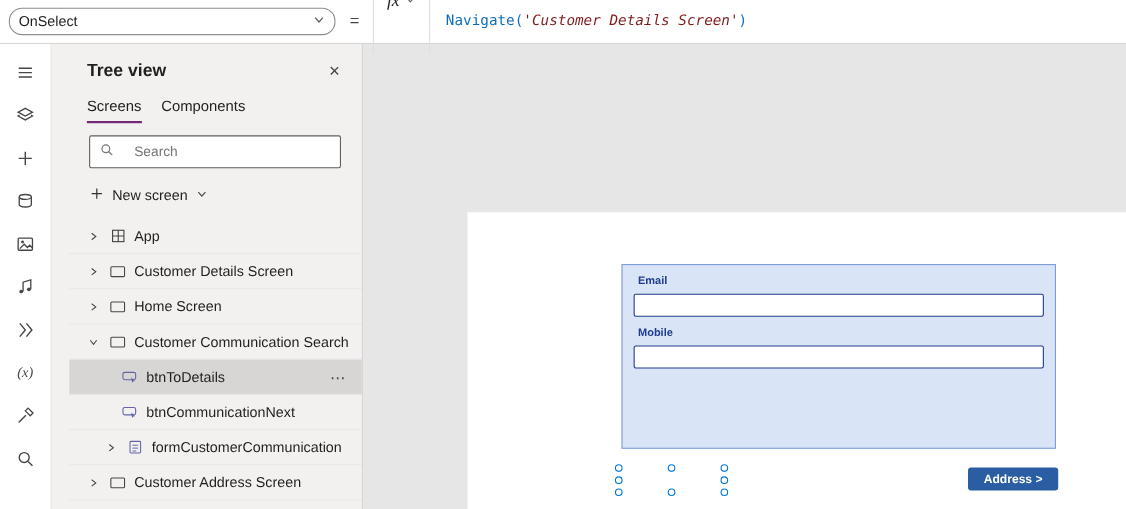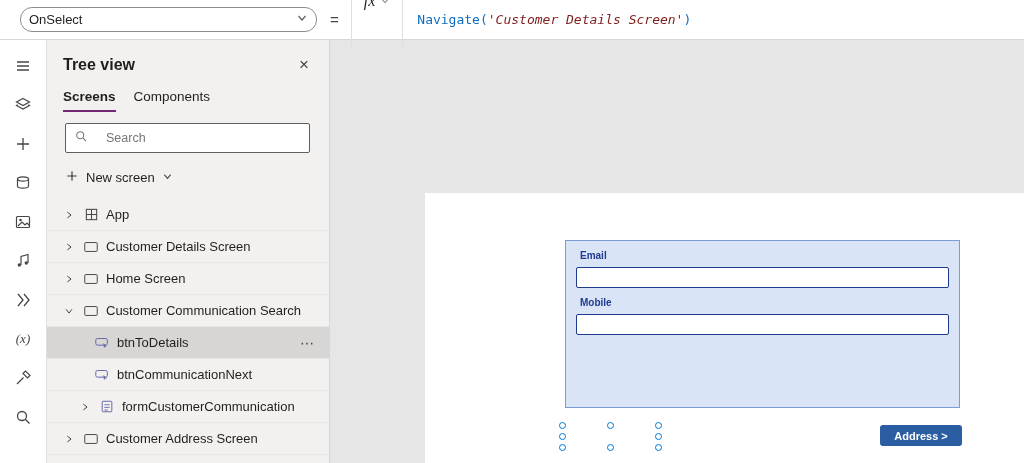--- a/index.html
+++ b/index.html
@@ -2,21 +2,21 @@
 <html><head>
 <meta charset="utf-8">
 <style>
   * { box-sizing: border-box; margin: 0; padding: 0; }
   html,body { width:1024px; height:463px; overflow:hidden; }
   body { font-family:"Liberation Sans", sans-serif; background:#fff; position:relative; color:#201f1e; }
 
   
   .topbar { position:absolute; left:0; top:0; width:1024px; height:40px; background:#fff;
             border-bottom:1px solid #d8d6d4; display:flex; align-items:center; z-index:5; }
-  .prop-select { margin-left:20px; width:297px; height:25px; border:1px solid #8f8d8b; border-radius:12px;
+  .prop-select { margin-left:8px; width:297px; height:25px; border:1px solid #8f8d8b; border-radius:12px;
                  background:#fff; display:flex; align-items:center; padding:0 8px; font-size:13px; cursor:pointer; }
   .prop-select .chev { margin-left:auto; color:#605e5c; }
   .equals { margin-left:13px; font-size:15px; color:#444; }
   .fx-btn { margin-left:12px; height:56px; display:flex; align-items:flex-start; gap:5px; padding:0 12px;
             border-left:1px solid #e1dfdd; border-right:1px solid #e1dfdd; cursor:pointer; }
   .fx-label { font-family:"Liberation Serif", serif; font-style:italic; font-size:16px; color:#201f1e; }
   .formula-line { margin-left:14px; font-family:"DejaVu Sans Mono", monospace; font-size:13px; white-space:pre; cursor:text; flex:1; }
   .tok-fn { color:#0f6cbd; }
   .tok-str { color:#7f1d1d; font-style:italic; }
 
@@ -24,27 +24,27 @@
   .rail { position:absolute; left:0; top:40px; width:47px; bottom:0; background:#fff;
           border-right:1px solid #e1dfdd; display:flex; flex-direction:column; align-items:center;
           padding-top:10px; gap:7px; }
   .rail-item { width:32px; height:32px; display:flex; align-items:center; justify-content:center;
                color:#484644; cursor:pointer; border-radius:3px; }
   .rail-item svg { display:block; }
   .vars-glyph { font-family:"Liberation Serif", serif; font-style:italic; font-size:13px; color:#484644; }
 
   
   .tree-panel { position:absolute; left:47px; top:40px; width:283px; bottom:0; background:#f2f1f0;
-                border-right:1px solid #d8d6d4; overflow:hidden; }
+                border-right:1px solid #d8d6d4; overflow:hidden;padding-left:16px; }
   .tp-header { display:flex; align-items:center; padding:14px 14px 0 16px; }
   .tp-title { font-size:16px; font-weight:700; }
   .tp-close { margin-left:auto; font-size:17px; color:#484644; cursor:pointer; line-height:1; padding:2px 6px; }
   .tp-tabs { display:flex; gap:18px; padding:14px 0 0 16px; }
   .tab { font-size:13.5px; color:#201f1e; padding-bottom:6px; cursor:pointer; border-bottom:2px solid transparent; }
-  .tab.active { font-weight:700; border-bottom-color:#742774; }
+  .tab.active { font-weight:400; border-bottom-color:#742774; }
   .search-box { margin:11px 19px 0 18px; height:30px; background:#fff; border:1px solid #605e5c; border-radius:2px;
                 display:flex; align-items:center; padding:0 8px; gap:18px; }
   .search-box input { border:none; outline:none; flex:1; font-size:12.5px; font-family:"Liberation Sans", sans-serif;
                       color:#201f1e; background:transparent; }
   .search-box input::placeholder { color:#767676; }
   .new-screen { display:flex; align-items:center; gap:7px; margin:10px 0 0 18px; height:28px;
                 font-size:13px; color:#201f1e; cursor:pointer; }
   .new-screen .chev { color:#484644; }
   .tree-rows { margin-top:8px; }
   .trow { height:32px; display:flex; align-items:center; padding-left:14px; gap:6px;

